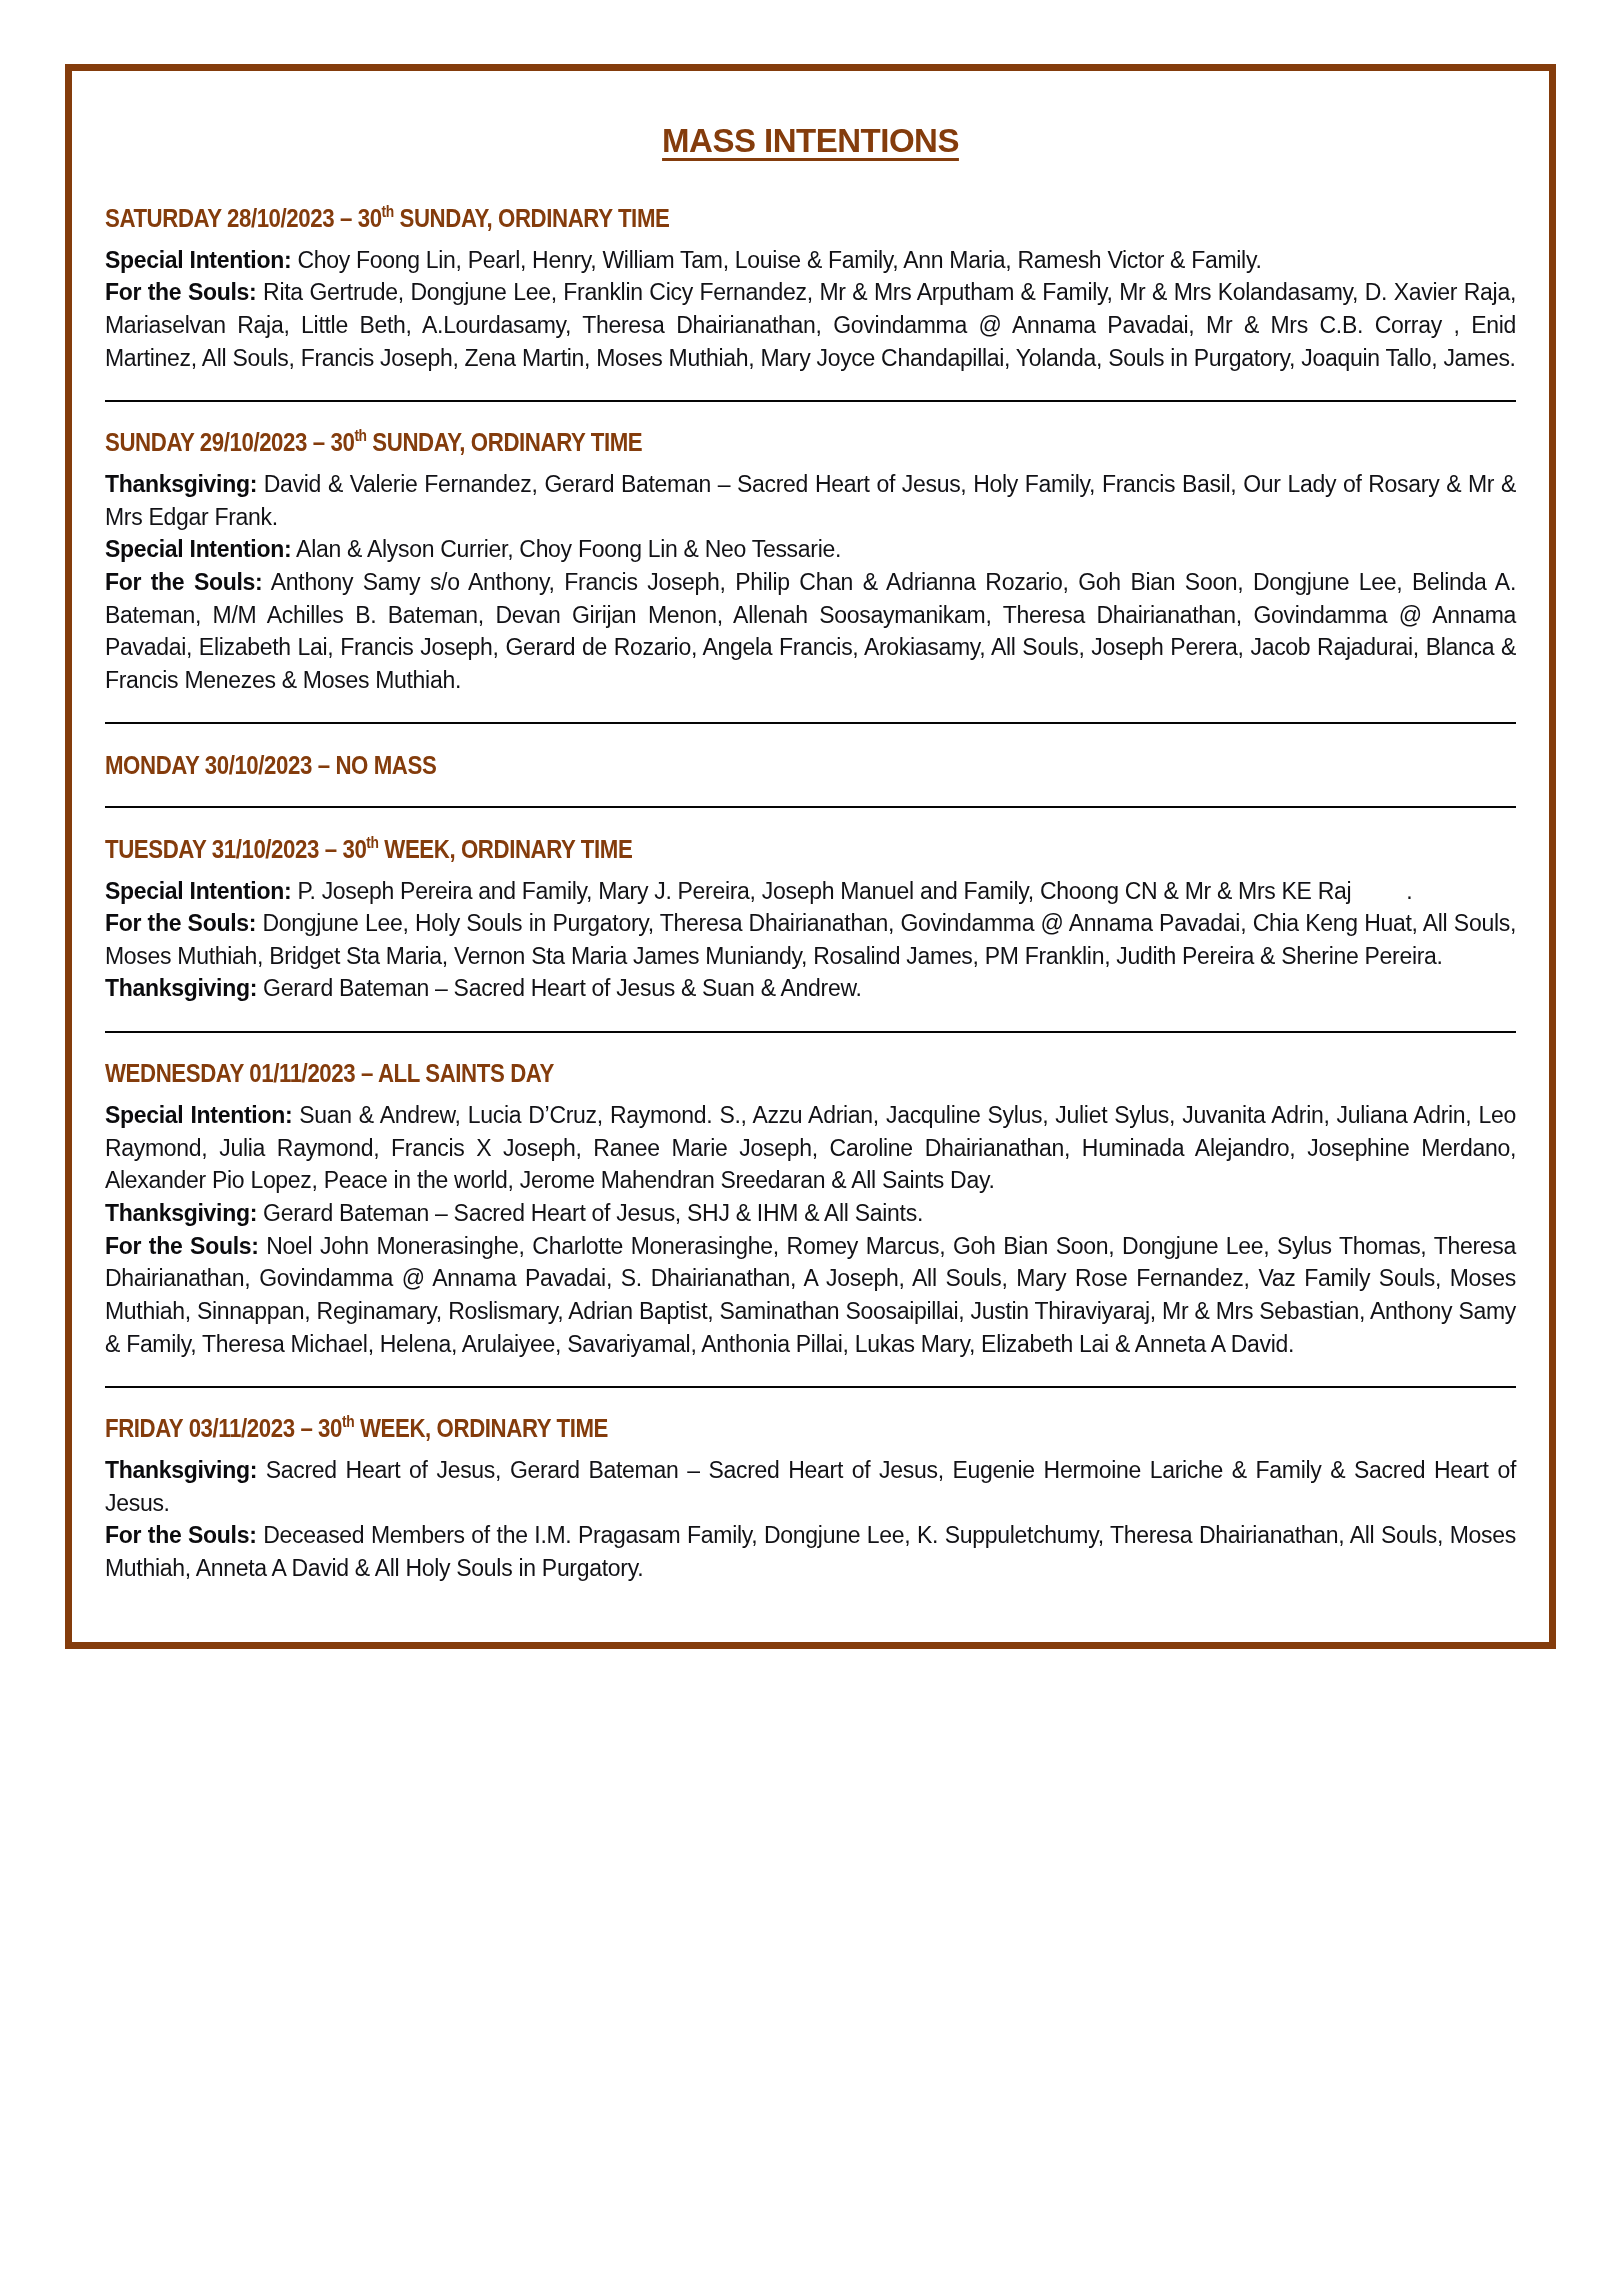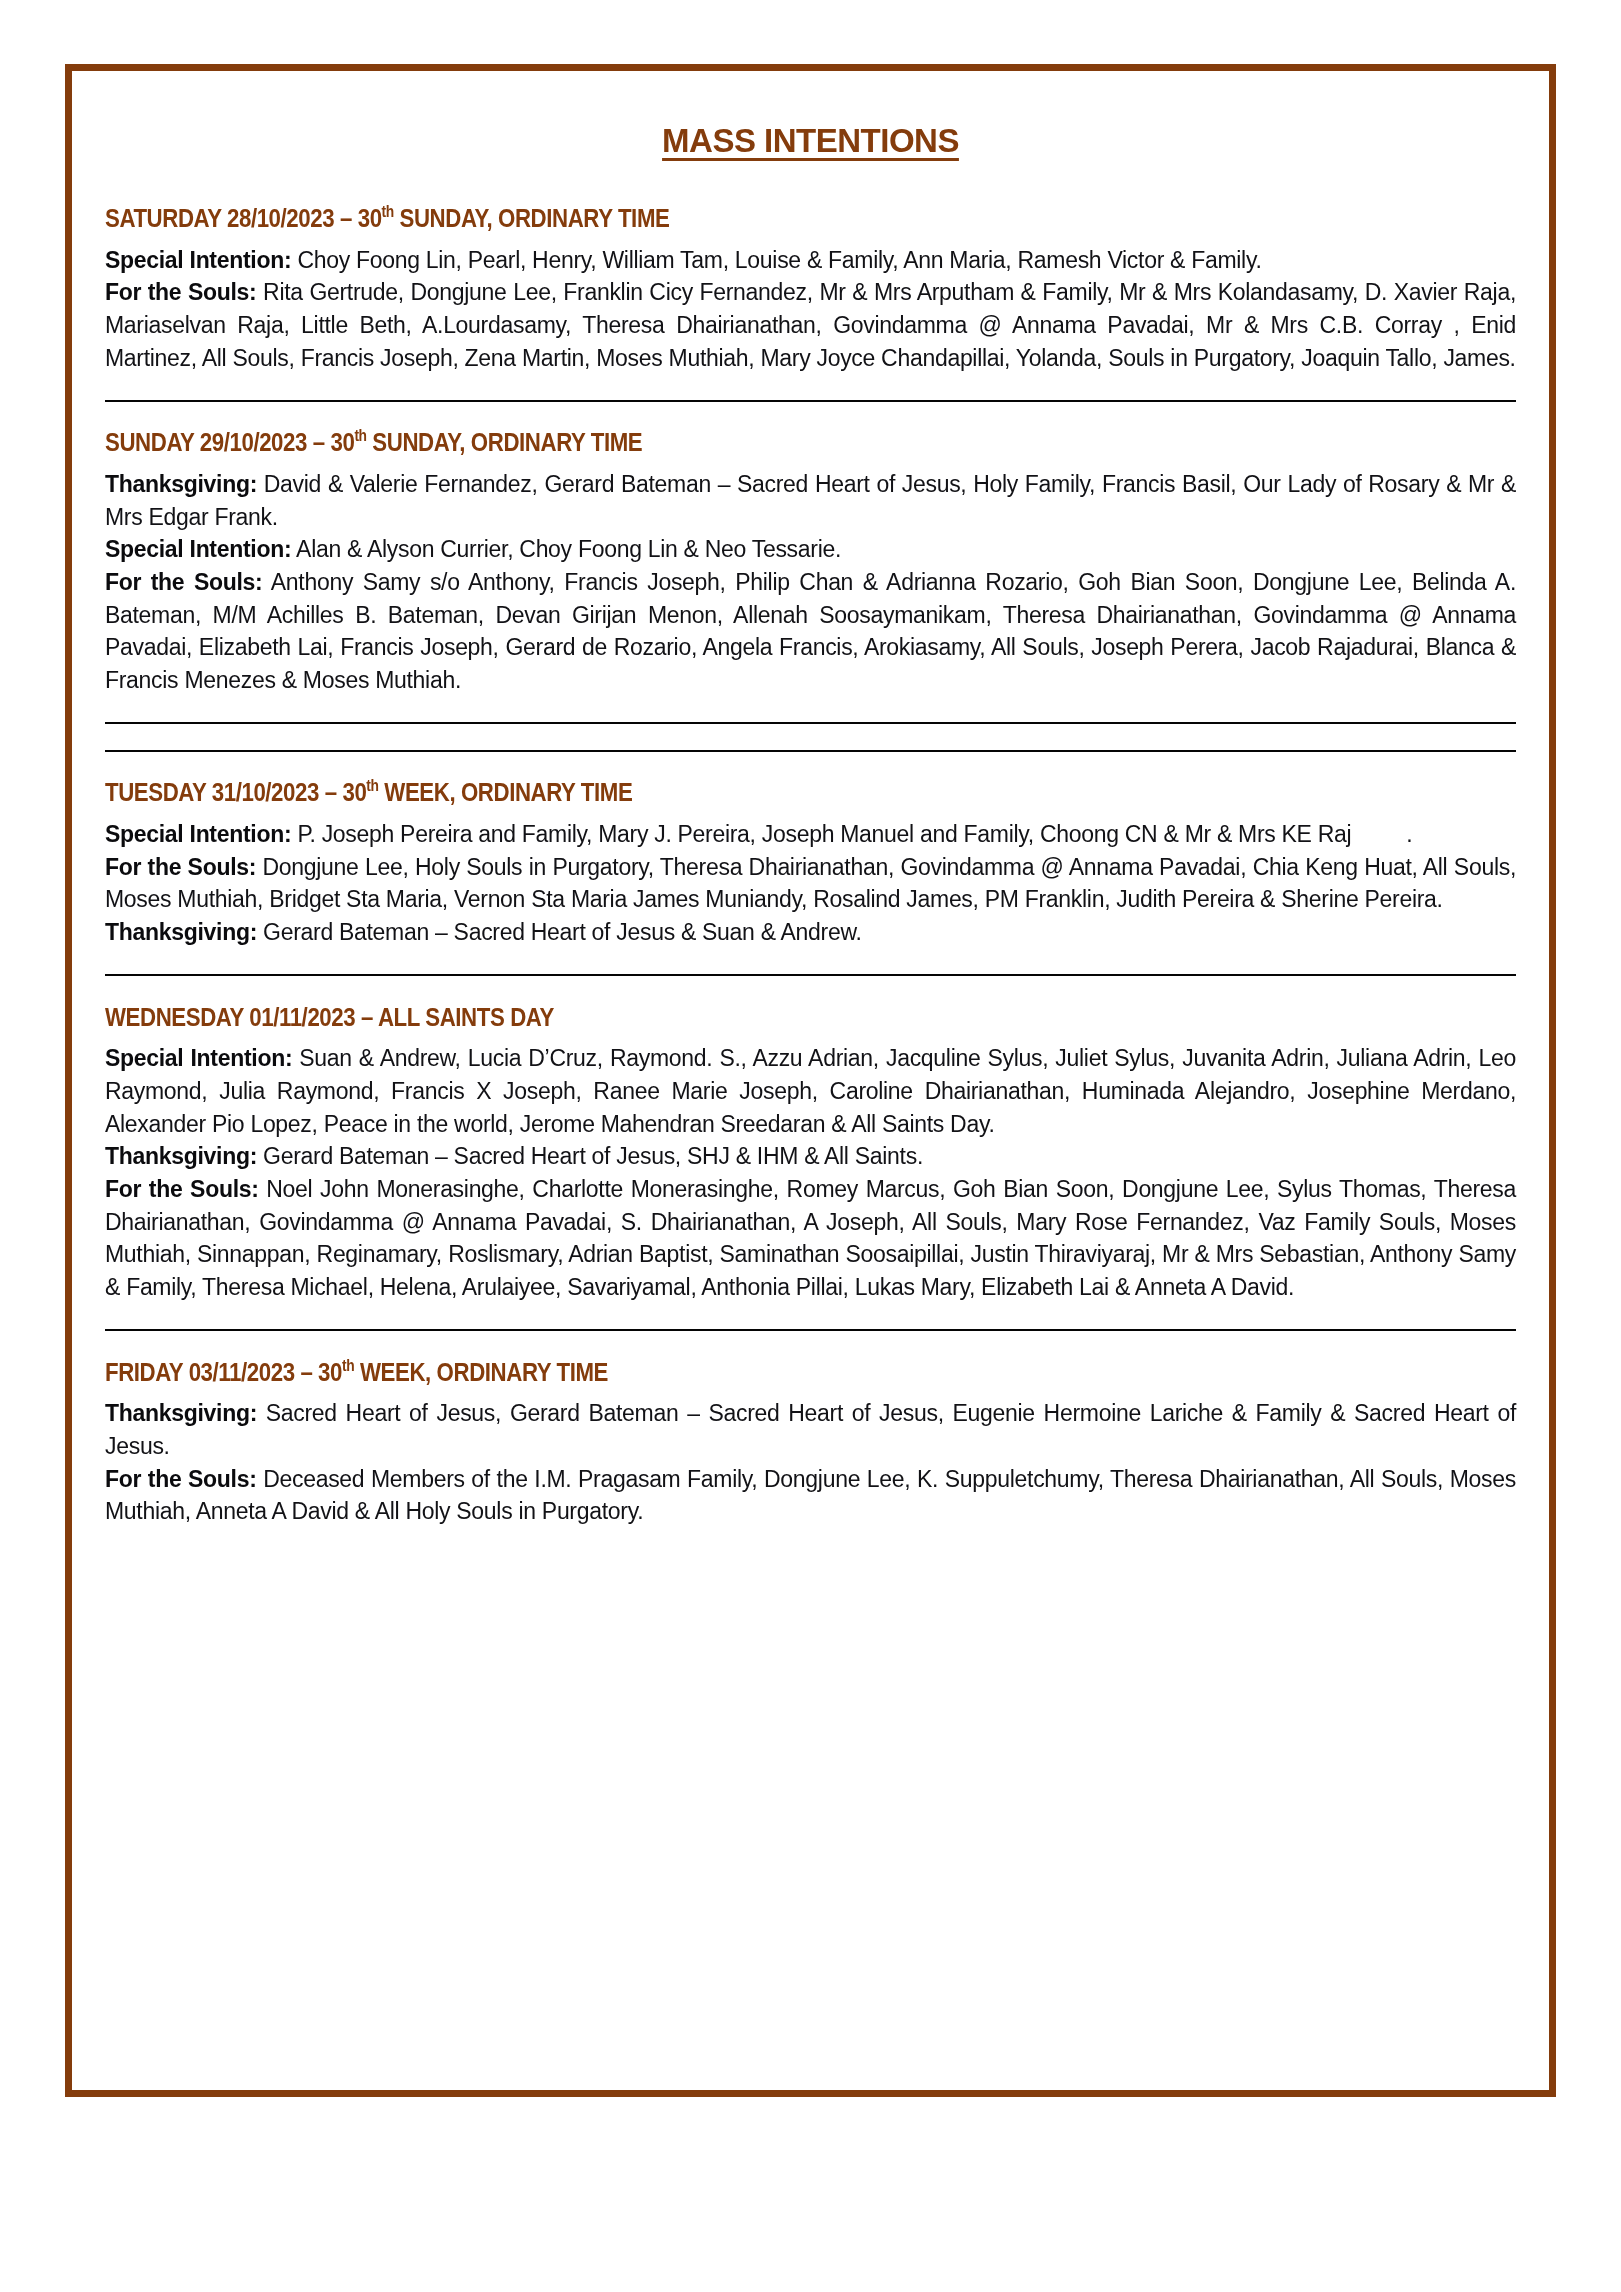--- a/index.html
+++ b/index.html
@@ -13,21 +13,21 @@
     height: 2293px;
     background: #ffffff;
     font-family: "Liberation Sans", sans-serif;
     overflow: hidden;
   }
   .frame {
     position: absolute;
     left: 65px;
     top: 64px;
     width: 1491px;
-    height: 2033px;
+    height: 1585px;
     border: 7.8px solid #843C0C;
     box-sizing: border-box;
     padding: 23.5px 33px 0 33px;
     overflow: hidden;
     background: #ffffff;
   }
   .title {
     text-align: center;
     color: #843C0C;
     font-size: 33px;
@@ -86,20 +86,23 @@
     <hr class="sep">
 
     <section>
       <h2 class="heading"><span>SUNDAY 29/10/2023 – 30</span><sup>th</sup><span> SUNDAY, ORDINARY TIME</span></h2>
       <p class="entry"><span class="label">Thanksgiving:</span><span> David &amp; Valerie Fernandez, Gerard Bateman – Sacred Heart of Jesus, Holy Family, Francis Basil, Our Lady of Rosary &amp; Mr &amp; Mrs Edgar Frank.</span></p>
       <p class="entry"><span class="label">Special Intention:</span><span> Alan &amp; Alyson Currier, Choy Foong Lin &amp; Neo Tessarie.</span></p>
       <p class="entry"><span class="label">For the Souls:</span><span> Anthony Samy s/o Anthony, Francis Joseph, Philip Chan &amp; Adrianna Rozario, Goh Bian Soon, Dongjune Lee, Belinda A. Bateman, M/M Achilles B. Bateman, Devan Girijan Menon, Allenah Soosaymanikam, Theresa Dhairianathan, Govindamma @ Annama Pavadai, Elizabeth Lai, Francis Joseph, Gerard de Rozario, Angela Francis, Arokiasamy, All Souls, Joseph Perera, Jacob Rajadurai, Blanca &amp; Francis Menezes &amp; Moses Muthiah.</span></p>
     </section>
     <hr class="sep">
 
+    <section>
+      <h2 class="heading"><span>MONDAY 30/10/2023 – NO MASS</span><sup></sup><span></span></h2>
+    </section>
     <hr class="sep">
 
     <section>
       <h2 class="heading"><span>TUESDAY 31/10/2023 – 30</span><sup>th</sup><span> WEEK, ORDINARY TIME</span></h2>
       <p class="entry"><span class="label">Special Intention:</span><span> P. Joseph Pereira and Family, Mary J. Pereira, Joseph Manuel and Family, Choong CN &amp; Mr &amp; Mrs KE Raj&nbsp;&nbsp;&nbsp;&nbsp;&nbsp;&nbsp;&nbsp;&nbsp;&nbsp;.</span></p>
       <p class="entry"><span class="label">For the Souls:</span><span> Dongjune Lee, Holy Souls in Purgatory, Theresa Dhairianathan, Govindamma @ Annama Pavadai, Chia Keng Huat, All Souls, Moses Muthiah, Bridget Sta Maria, Vernon Sta Maria James Muniandy, Rosalind James, PM Franklin, Judith Pereira &amp; Sherine Pereira.</span></p>
       <p class="entry"><span class="label">Thanksgiving:</span><span> Gerard Bateman – Sacred Heart of Jesus &amp; Suan &amp; Andrew.</span></p>
     </section>
     <hr class="sep">
 

